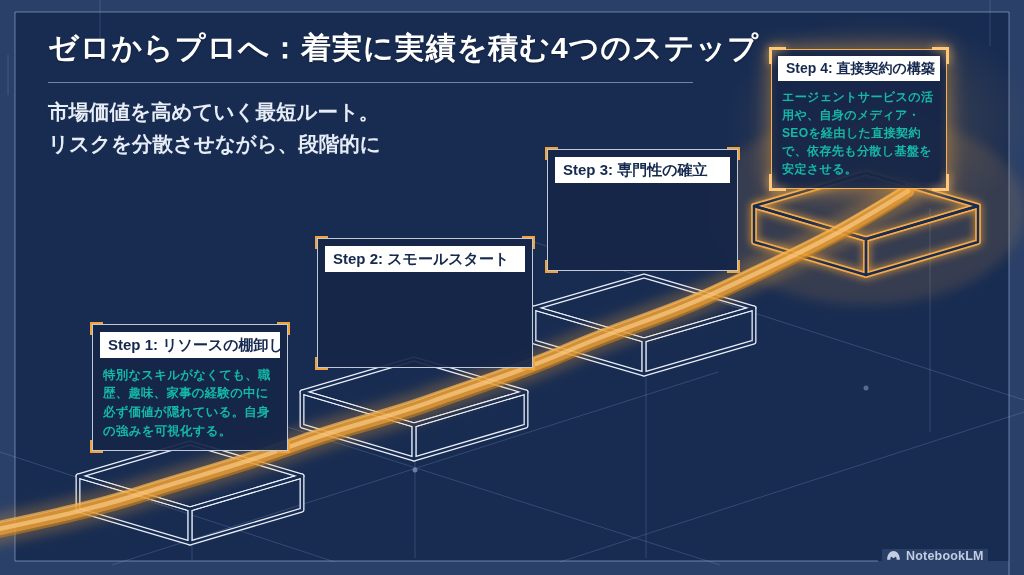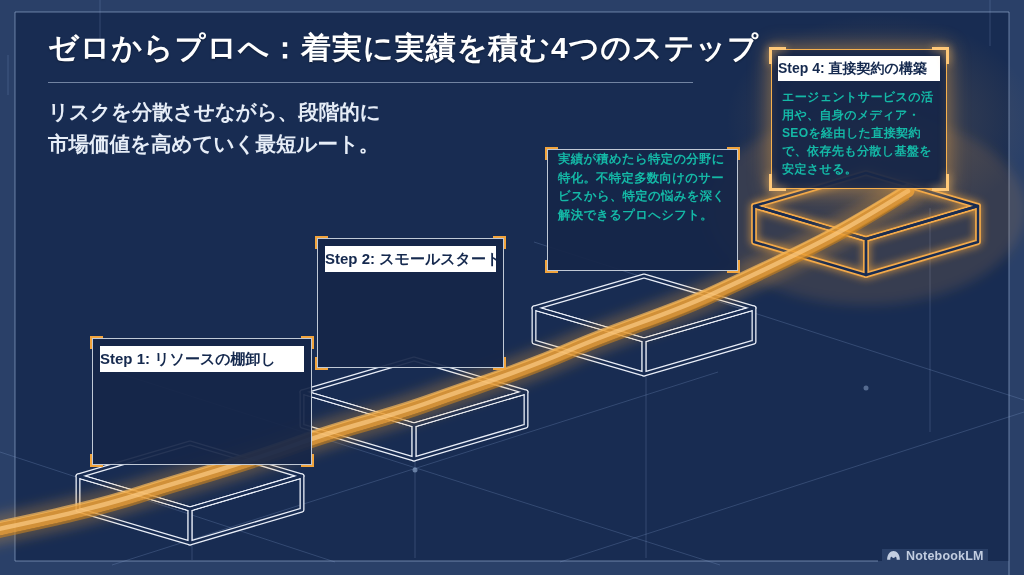--- a/index.html
+++ b/index.html
@@ -25,36 +25,36 @@
   #subtitle{margin-top:13px;color:#e6edf7;font-size:20.5px;font-weight:600;line-height:1.55;}
 
   
   .card{
     position:absolute;z-index:6;
     background:rgba(22,38,72,.93);
     border:1px solid rgba(235,242,250,.8);
     box-sizing:border-box;
   }
   .card .chip{
-    display:block;margin:7px 7px 8px;padding:4px 0 3px;
+    display:block;margin:7px 7px 8px;padding:4px 8px 3px;
     background:#ffffff;color:#15294e;
     font-weight:bold;font-size:15px;line-height:1.25;white-space:nowrap;
   }
   .card .body{
     margin:0 10px 10px;color:#14b8a6;font-size:12.4px;
     font-weight:600;line-height:1.5;letter-spacing:.3px;
   }
   .bracket{position:absolute;width:11px;height:11px;z-index:7;}
   .bracket.tl{left:-3px;top:-3px;border-left:2.5px solid #f2a43c;border-top:2.5px solid #f2a43c;}
   .bracket.tr{right:-3px;top:-3px;border-right:2.5px solid #f2a43c;border-top:2.5px solid #f2a43c;}
   .bracket.bl{left:-3px;bottom:-3px;border-left:2.5px solid #f2a43c;border-bottom:2.5px solid #f2a43c;}
   .bracket.br{right:-3px;bottom:-3px;border-right:2.5px solid #f2a43c;border-bottom:2.5px solid #f2a43c;}
 
-  #card1{left:92px;top:338px;width:220px;min-height:127px;}
-  #card2{left:317px;top:238px;width:187px;min-height:130px;}
+  #card1{left:92px;top:324px;width:196px;min-height:127px;}
+  #card2{left:317px;top:238px;width:216px;min-height:130px;}
   #card3{left:547px;top:149px;width:191px;min-height:122px;}
   #card4{
     left:771px;top:49px;width:176px;min-height:121px;
     border:1.5px solid #f6b04e;
     box-shadow:0 0 18px 3px rgba(244,170,70,.45), inset 0 0 10px rgba(244,170,70,.15);
   }
   #card4 .chip{font-size:14px;margin:6px 6px 7px;}
   #card4 .body{font-size:12.1px;}
   #card4 .bracket{width:14px;height:14px;filter:drop-shadow(0 0 4px rgba(255,190,100,.9));}
   #card4 .bracket.tl{border-color:#ffc878;border-width:3px;}
@@ -185,47 +185,48 @@
       <path d="M-15 532 C 40 520, 90 510, 140 494 C 190 478, 240 465, 300 443 C 350 425, 380 420, 430 402 C 480 384, 520 372, 570 350 C 620 328, 660 318, 710 295 C 760 272, 790 258, 830 237 C 860 221, 885 205, 908 191" stroke="rgba(255,207,138,.65)" stroke-width="4.5"></path>
       <path d="M-15 532 C 40 520, 90 510, 140 494 C 190 478, 240 465, 300 443 C 350 425, 380 420, 430 402 C 480 384, 520 372, 570 350 C 620 328, 660 318, 710 295 C 760 272, 790 258, 830 237 C 860 221, 885 205, 908 191" stroke="rgba(247,185,92,.7)" stroke-width="2.5" transform="translate(0,-7)"></path>
       <path d="M-15 532 C 40 520, 90 510, 140 494 C 190 478, 240 465, 300 443 C 350 425, 380 420, 430 402 C 480 384, 520 372, 570 350 C 620 328, 660 318, 710 295 C 760 272, 790 258, 830 237 C 860 221, 885 205, 908 191" stroke="rgba(200,130,30,.6)" stroke-width="2.5" transform="translate(0,8)"></path>
     </g>
   </svg>
 
   <div id="header">
     <div id="page-title">ゼロからプロへ：着実に実績を積む4つのステップ</div>
     <div id="title-underline"></div>
     <div id="subtitle">
+      <div>市場価値を高めていく最短ルート。</div>
       <div>リスクを分散させながら、段階的に</div>
-      <div>市場価値を高めていく最短ルート。</div>
     </div>
   </div>
 
   <div class="card" id="card1">
     <div class="bracket tl"></div>
     <div class="bracket tr"></div>
     <div class="bracket bl"></div>
     <div class="bracket br"></div>
     <div class="chip">Step 1: リソースの棚卸し</div>
+    <div class="body">特別なスキルがなくても、職歴、趣味、家事の経験の中に必ず価値が隠れている。自身の強みを可視化する。</div>
   </div>
 
   <div class="card" id="card2">
     <div class="bracket tl"></div>
     <div class="bracket tr"></div>
     <div class="bracket bl"></div>
     <div class="bracket br"></div>
     <div class="chip">Step 2: スモールスタート</div>
   </div>
 
   <div class="card" id="card3">
     <div class="bracket tl"></div>
     <div class="bracket tr"></div>
     <div class="bracket bl"></div>
     <div class="bracket br"></div>
-    <div class="body">実績が積めたら特定の分野に特化。不特定多数向けのサービスから、特定の悩みを深く解決できるプロへシフト。</div>
+    <div class="chip">Step 3: 専門性の確立</div>
   </div>
 
   <div class="card" id="card4">
     <div class="bracket tl"></div>
     <div class="bracket tr"></div>
     <div class="bracket bl"></div>
     <div class="bracket br"></div>
     <div class="chip">Step 4: 直接契約の構築</div>
     <div class="body">エージェントサービスの活用や、自身のメディア・SEOを経由した直接契約で、依存先も分散し基盤を安定させる。</div>
   </div>

